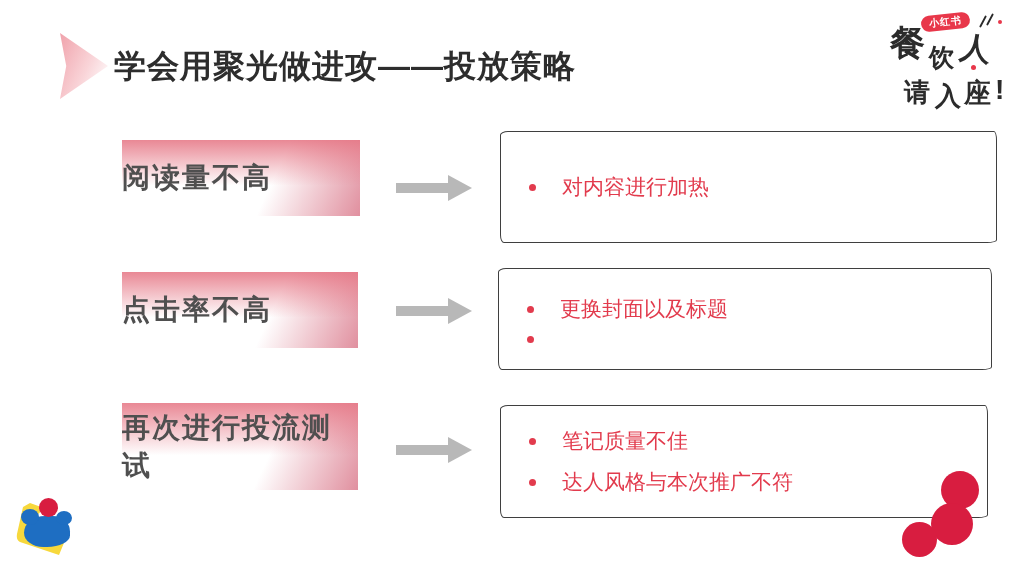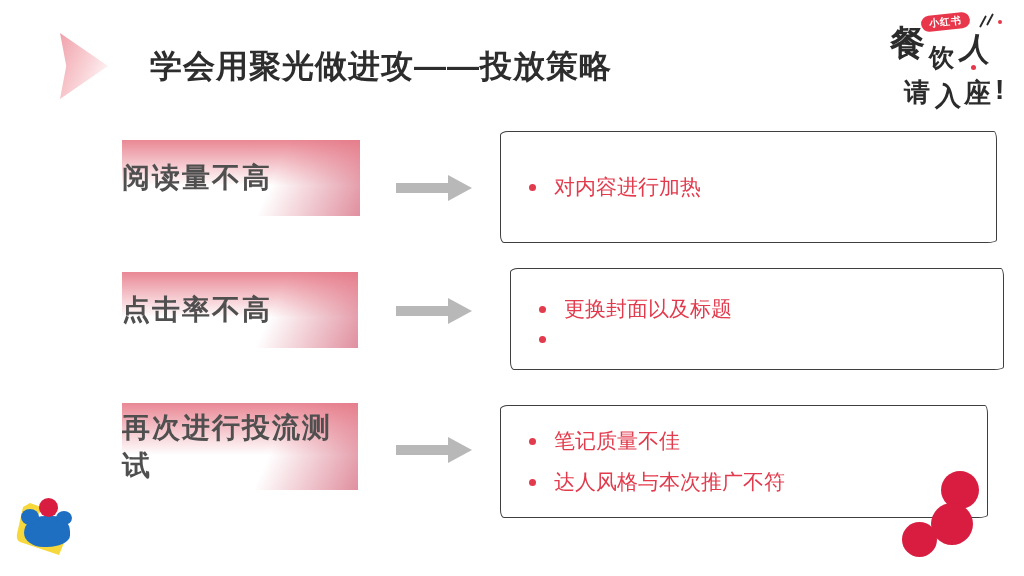--- a/index.html
+++ b/index.html
@@ -10,21 +10,21 @@
   }
 
   
   .title-chevron {
     position:absolute; left:60px; top:33px; width:48px; height:66px;
     background:linear-gradient(115deg,#f0a2ab 0%,#f9d4d8 55%,#ffffff 95%);
     clip-path:polygon(0 0, 100% 50%, 0 100%, 13% 50%);
   }
   .page-title {
     position:absolute; left:114px; top:47px; font-size:32px; font-weight:bold;
-    color:#2d2d2d; letter-spacing:1px; white-space:nowrap; line-height:1.2;margin-left:36px;
+    color:#2d2d2d; letter-spacing:1px; white-space:nowrap; line-height:1.2;
   }
 
   
   .logo { position:absolute; left:885px; top:8px; width:135px; height:115px; color:#2b2b2b; }
   .logo span { position:absolute; line-height:1; font-weight:bold; white-space:nowrap; }
   .logo .badge {
     left:36px; top:6px; background:#e8374a; color:#ffffff; font-size:10px;
     padding:3px 8px; border-radius:10px; transform:rotate(-6deg); letter-spacing:1px;
   }
   .logo .ch0 { left:5px;  top:17px; font-size:35px; }
@@ -67,23 +67,23 @@
   .arrow.r3 { left:396px; top:437px; }
 
   
   .panel {
     position:absolute; background:#ffffff; border:1.6px solid #3f3f3f;
     border-radius:8px 3px 10px 4px / 4px 9px 3px 8px;
     display:flex; flex-direction:column; justify-content:center; gap:13px;
     padding:8px 8px 8px 28px;
   }
   .panel.r1 { left:500px; top:131px; width:497px; height:112px; }
-  .panel.r2 { left:498px; top:268px; width:494px; height:102px;margin-left:12px; }
+  .panel.r2 { left:498px; top:268px; width:494px; height:102px; }
   .panel.r3 { left:500px; top:405px; width:488px; height:113px; }
-  .bullet { display:flex; align-items:center; gap:18px; font-size:21px; color:#e23b4d; font-weight:500; white-space:nowrap; }
+  .bullet { display:flex; align-items:center; gap:26px; font-size:21px; color:#e23b4d; font-weight:500; white-space:nowrap; }
   .bullet .dot { width:7px; height:7px; border-radius:50%; background:#e23b4d; flex:none; }
 
   
   .deco-bl { position:absolute; left:14px; top:496px; width:64px; height:64px; }
   .deco-bl .ribbon { position:absolute; left:0; top:6px; }
   .deco-bl .blob {
     position:absolute; left:10px; top:20px; width:46px; height:31px; background:#1e6ec2;
     border-radius:55% 45% 60% 50% / 65% 60% 45% 55%;
   }
   .deco-bl .blob::before {

